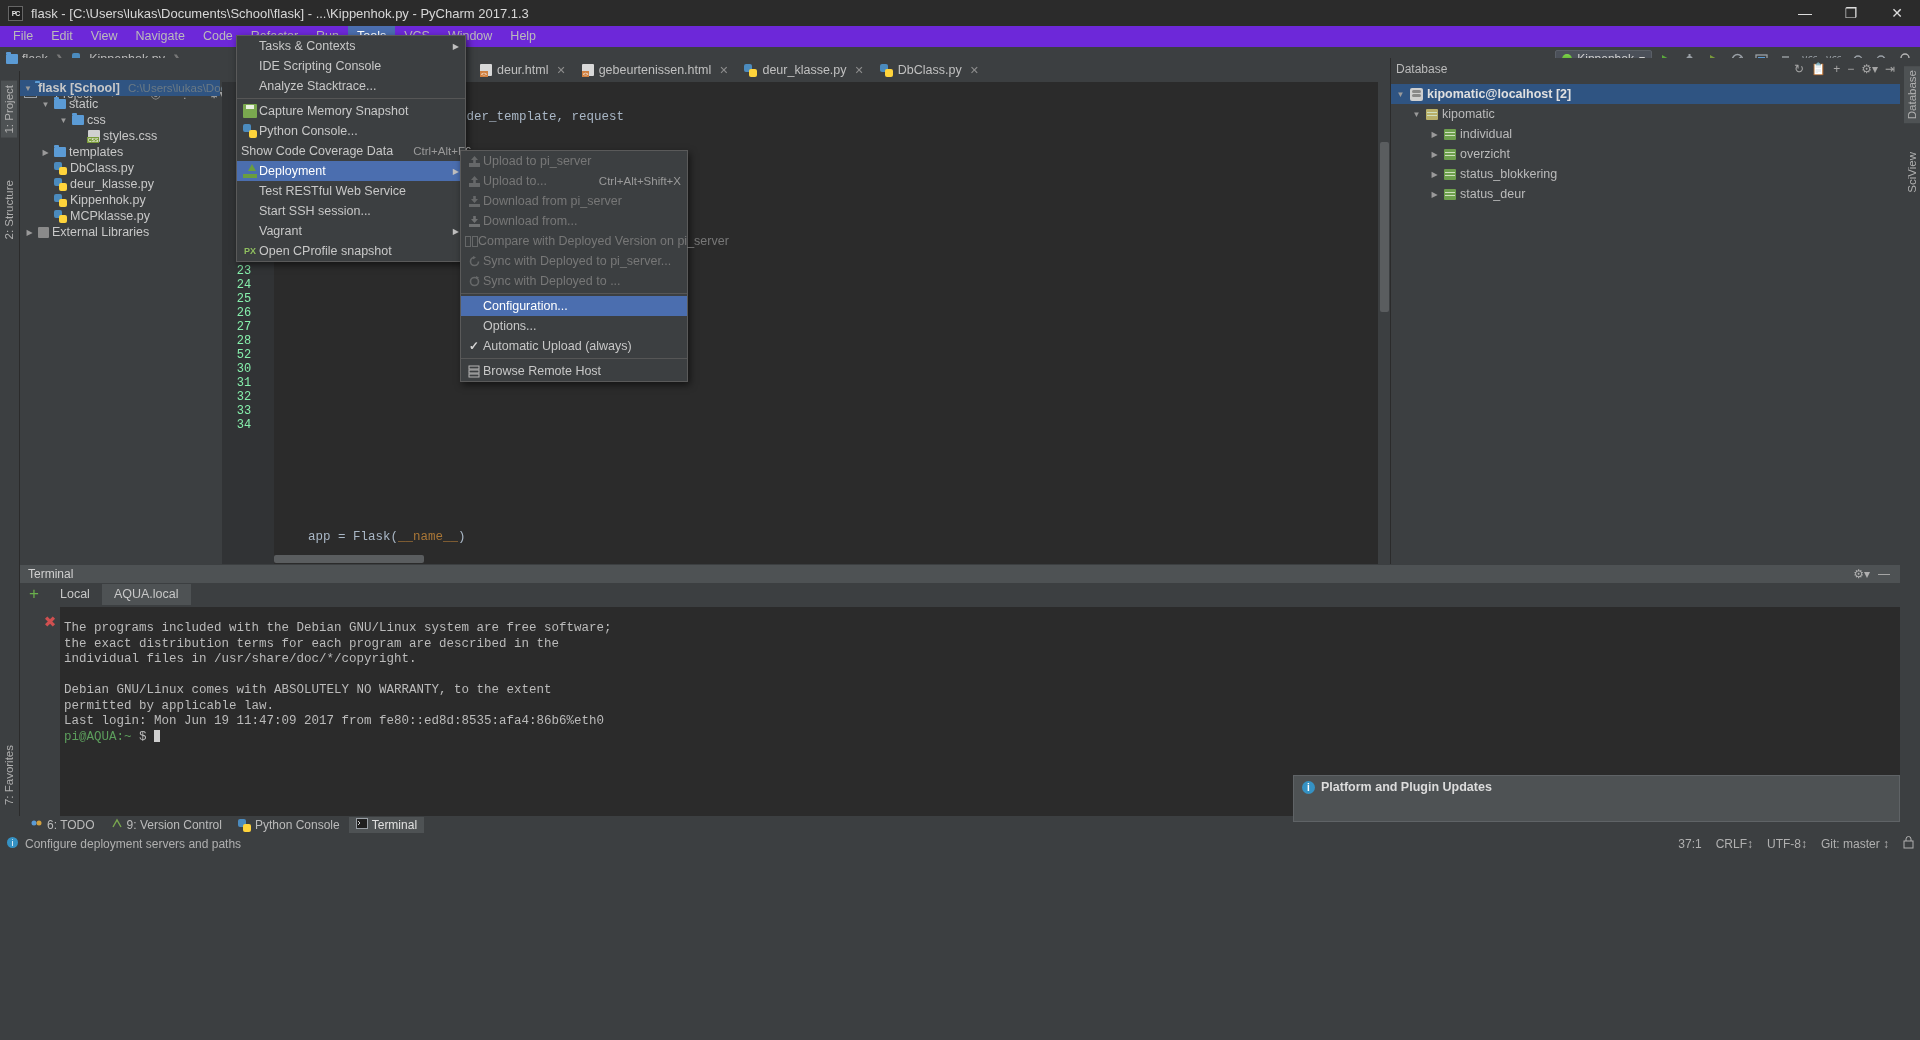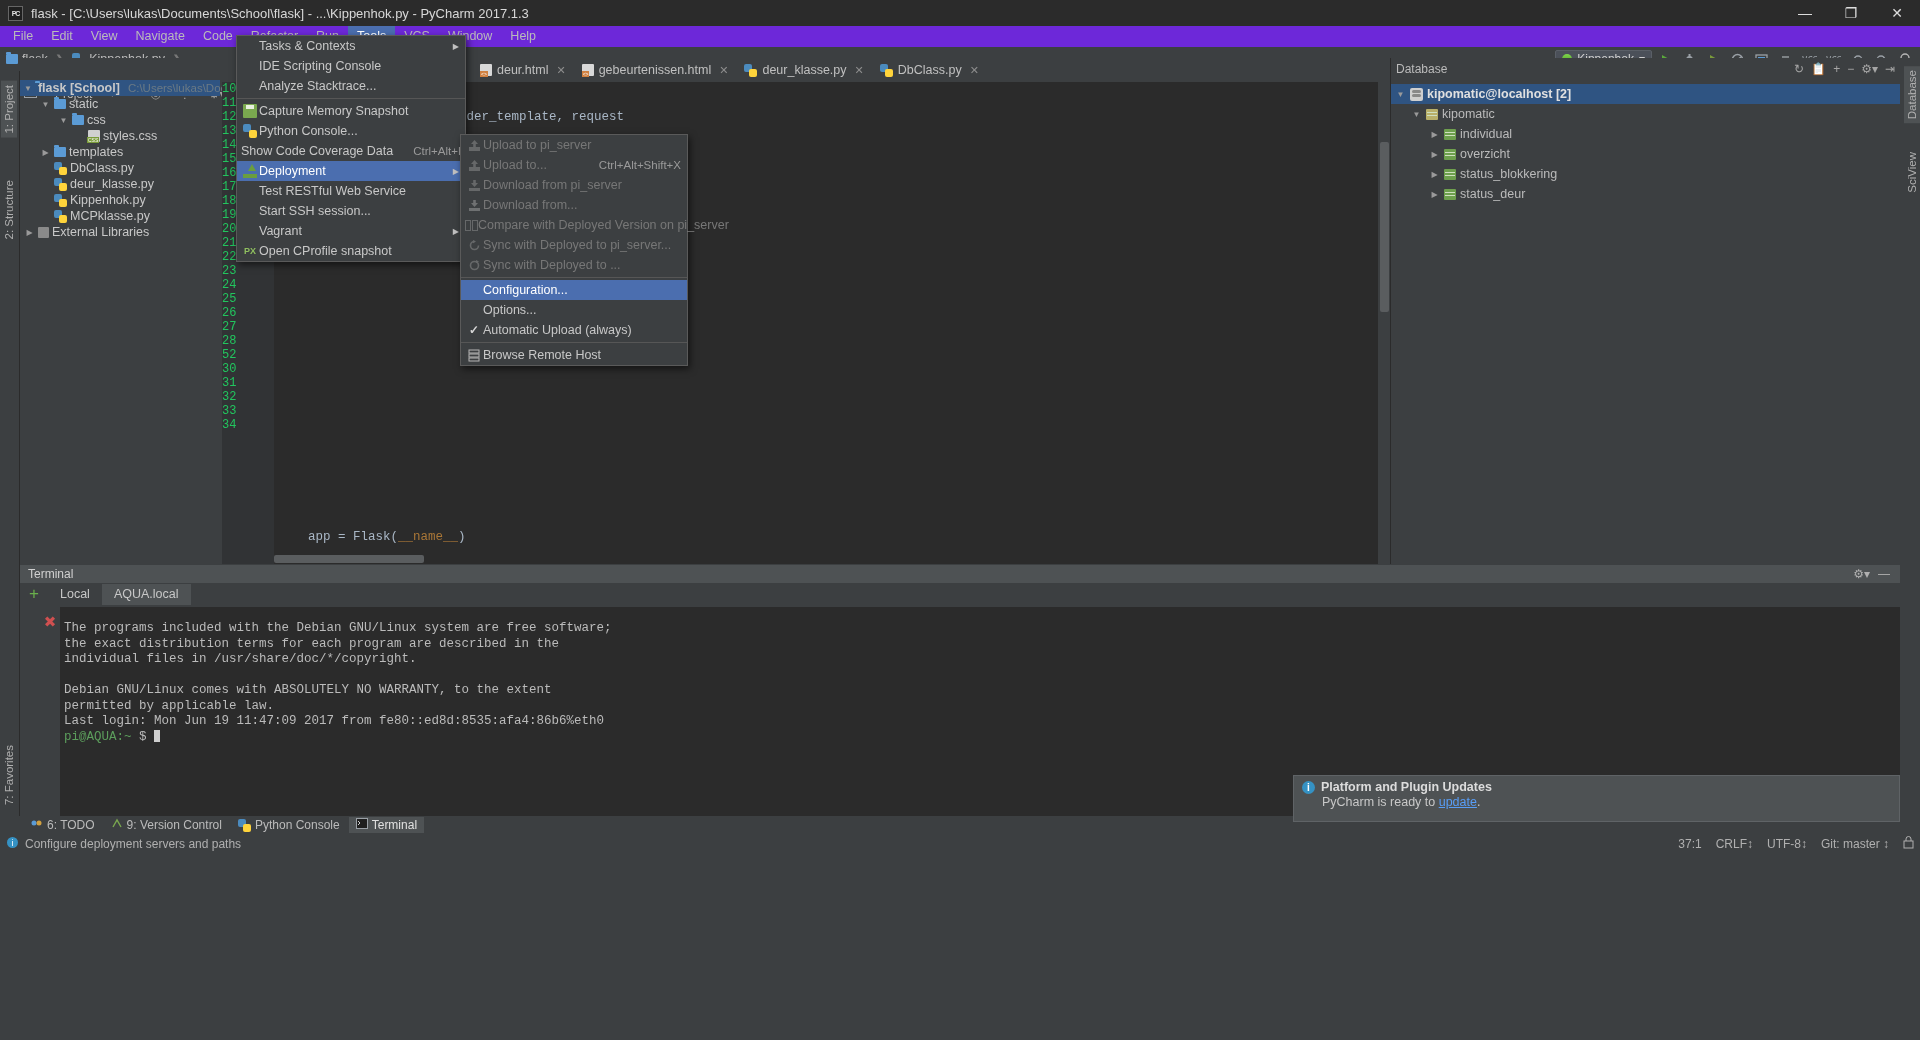--- a/index.html
+++ b/index.html
@@ -96,21 +96,21 @@
           font-size:12.5px; color:#c0c0c0; border-bottom:2px solid transparent; }
   .etab .x { color:#8d8d8d; font-size:11px; margin-left:3px; }
   .html-ico { width:12px; height:12px; background:#d8d8d8; border-radius:1px; position:relative; display:inline-block; }
   .html-ico:after { content:"<>"; position:absolute; left:0; bottom:-1px; font-size:5px;
                     background:#d08040; color:#fff; padding:0 1px; line-height:6px; }
 
   
   .editor { position:absolute; left:222px; top:82px; width:1168px; height:482px; background:#2b2b2b; }
   .gutter { position:absolute; left:0; top:0; width:52px; height:482px; background:#313335; }
   .glines { position:absolute; left:0; top:0; width:52px; font:12px/14px "Liberation Mono", monospace;
-            color:#22c55e; text-align:left; padding-right:8px; }
+            color:#86efac; text-align:center; padding-right:8px; }
   .gl { height:14px; }
   .code { position:absolute; left:52px; top:0; right:16px; height:482px; overflow:hidden;
           font:12.5px/14px "Liberation Mono", monospace; white-space:pre; color:#a9b7c6; }
   .cl { height:14px; padding-left:4px; }
   .prm { color:#aa7737; }
   .vscroll { position:absolute; right:0; top:0; width:12px; height:482px; background:#3c3f41; }
   .vthumb { position:absolute; right:1px; top:60px; width:9px; height:170px; background:#5a5d5f; border-radius:2px; }
   .hscroll { position:absolute; left:52px; bottom:0; height:10px; width:1100px; background:#2b2b2b; }
   .hthumb { position:absolute; left:0; bottom:1px; height:8px; width:150px; background:#5a5d5f; border-radius:2px; }
 
@@ -179,21 +179,21 @@
   .mrow.sel { background:#4b6eaf; color:#ffffff; }
   .mrow.dis { color:#777777; }
   .mrow .mico { width:18px; display:flex; align-items:center; justify-content:center; }
   .mrow .mtxt { flex:1; }
   .mrow .mkey { color:#9a9a9a; font-size:11.5px; margin-left:20px; }
   .mrow .marrow { font-size:8px; color:#c0c0c0; margin-left:10px; }
   .msep { height:1px; background:#565656; margin:2px 0; }
   .chk { width:18px; text-align:center; color:#d6d6d6; font-size:12px; font-weight:bold; }
 
   
-  .mdeploy { left:460px; top:134px; width:228px; }
+  .mdeploy { left:460px; top:150px; width:228px; }
   .mdeploy .mrow { height:20px; }
 
   .ic { width:14px; height:14px; display:inline-block; position:relative; }
   .ic-save { background:#7aa84f; border-radius:1px; }
   .ic-save:after { content:""; position:absolute; left:3px; top:1px; width:8px; height:4px; background:#e8f0e0; }
   .ic-py { }
   .ic-py .p1 { position:absolute; left:0; top:0; width:8px; height:8px; background:#4b8bbe; border-radius:2px; }
   .ic-py .p2 { position:absolute; right:0; bottom:0; width:8px; height:8px; background:#ffd43b; border-radius:2px; }
   .ic-dep { }
   .ic-dep .d1 { position:absolute; left:0; bottom:0; width:14px; height:4px; background:#6a9e3f; }
@@ -632,21 +632,20 @@
           <path d="M3 5 V3 A2.5 2.5 0 0 1 8 3 V5" fill="none" stroke="#b0b0b0"></path>
         </svg>
     </span>
   </div>
 
   <div class="balloon">
     <div class="bt">
       <span class="infoico">i</span>
       <span>Platform and Plugin Updates</span>
     </div>
-    <div class="bb"><span>PyCharm is ready to </span><a href="#">update</a><span>.</span></div>
   </div>
 
   <div class="menu mtools">
     <div class="mrow">
       <span class="mico"></span>
       <span class="mtxt">Tasks &amp; Contexts</span>
       <span class="marrow">▶</span>
     </div>
     <div class="mrow">
       <span class="mico"></span>

